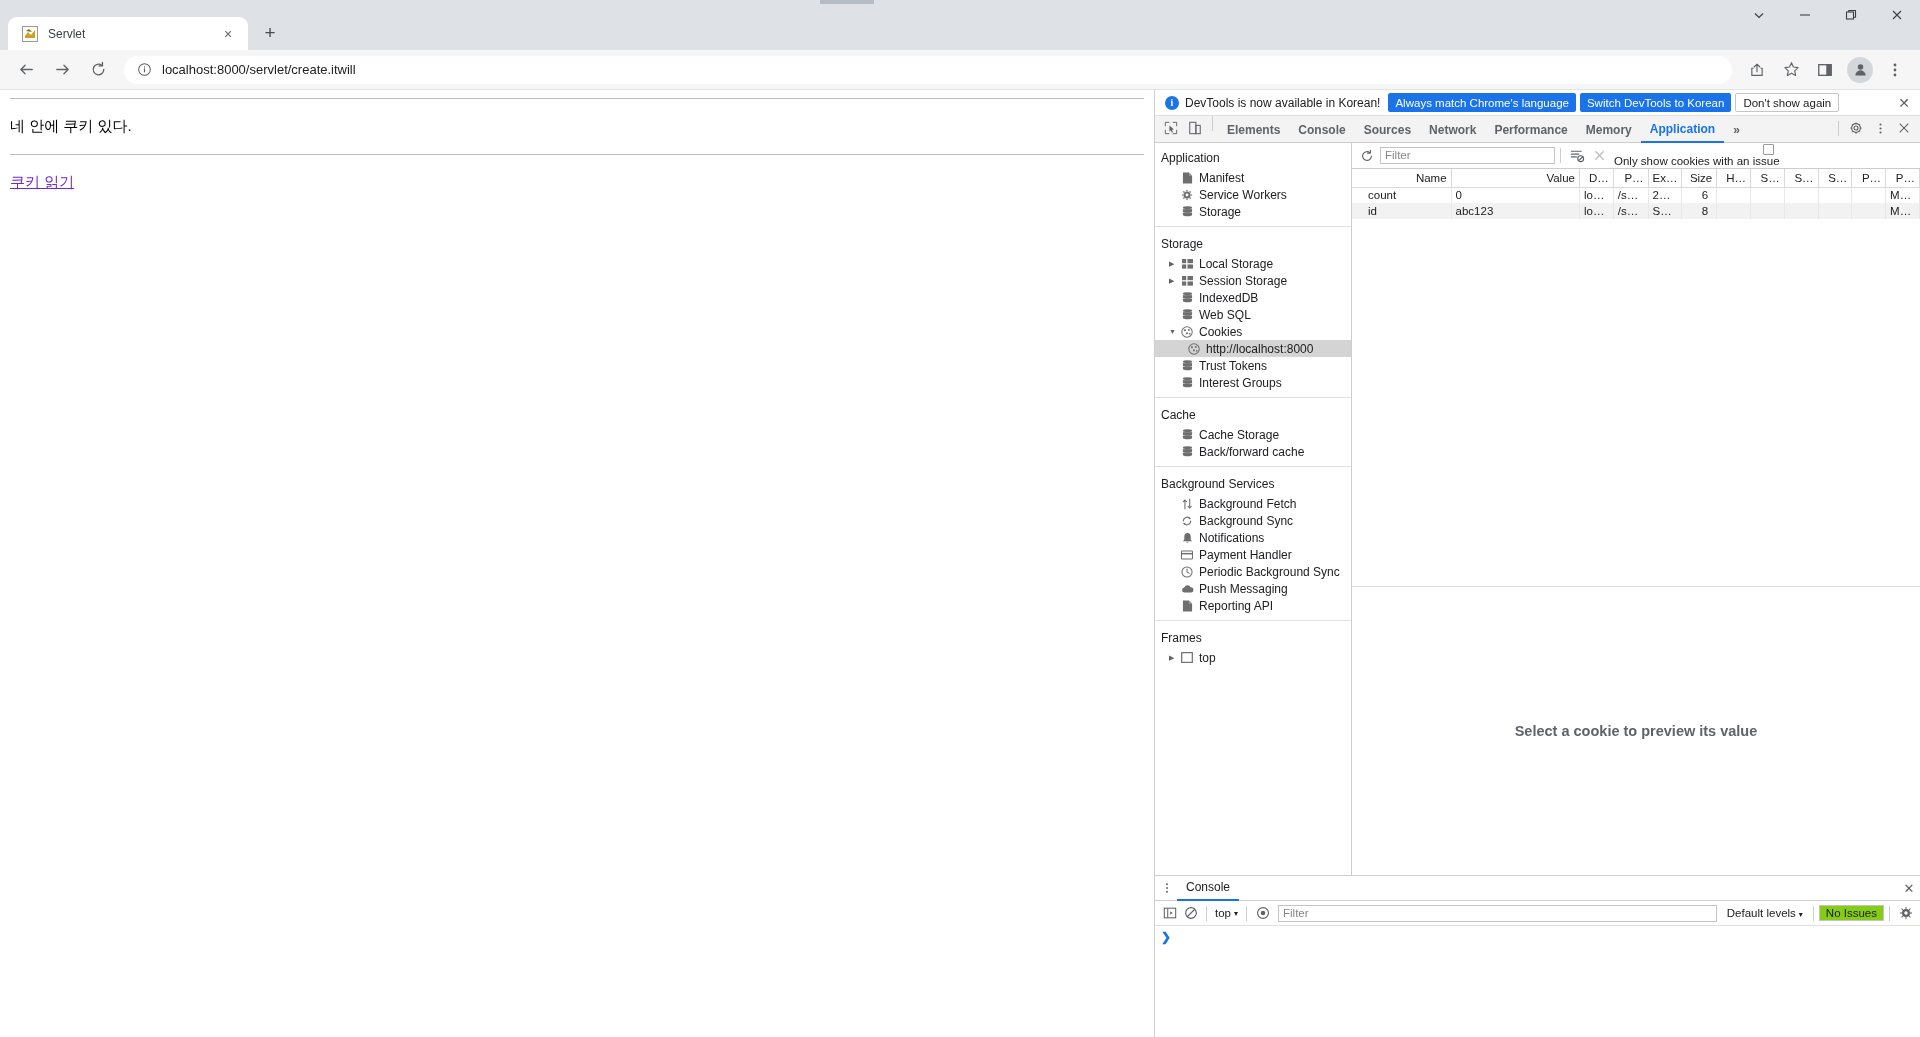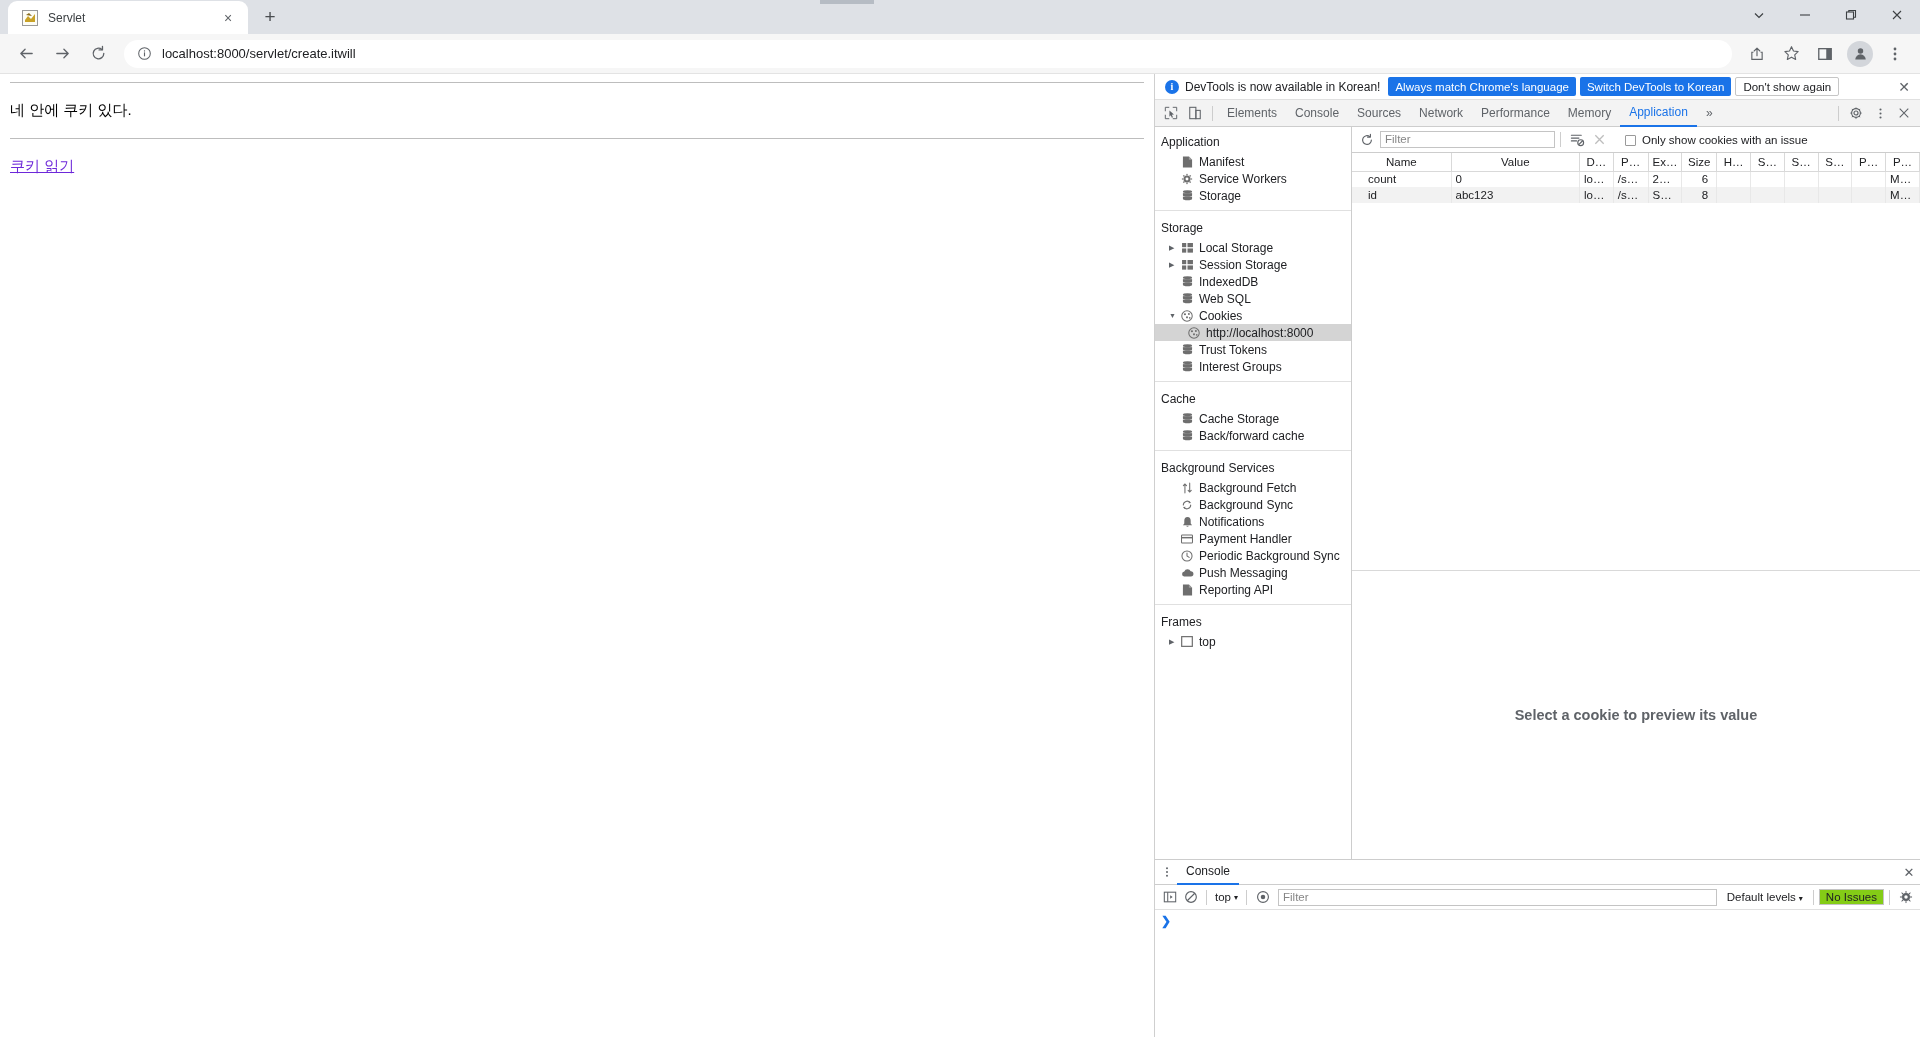--- a/index.html
+++ b/index.html
@@ -6,21 +6,21 @@
   html, body {
     margin: 0; padding: 0;
     width: 1920px; height: 1037px;
     overflow: hidden;
     font-family: "Liberation Sans", sans-serif;
     background: #ffffff;
   }
 
   
   .tabstrip {
-    height: 34px;
+    height: 50px;
     background: #dee1e6;
     display: flex;
     align-items: flex-end;
     position: relative;
   }
   .tab {
     height: 33px;
     width: 240px;
     background: #ffffff;
     border-radius: 9px 9px 0 0;
@@ -224,23 +224,24 @@
     width: 20px; height: 20px;
     display:flex;align-items:center;justify-content:center;
     color: #5f6368; font-size: 14px;
   }
 
   
   .dt-tabbar {
     height: 27px;
     border-bottom: 1px solid #cdcdcd;
     display: flex;
-    align-items: center;
+    align-items: flex-start;
     background: #f3f3f3;
     padding-left: 4px;
+    font-weight: bold;
   }
   .dt-ibtn {
     width: 24px; height: 24px;
     display: flex; align-items: center; justify-content: center;
     color: #5f6368;
   }
   .dt-sep { width:1px; height:15px; background:#cdcdcd; margin:0 5px; }
   .dt-tab {
     height: 27px;
     display: flex; align-items: center;
@@ -322,34 +323,35 @@
     font-size: 11.5px;
     color: #868686;
     padding: 0 4px;
     line-height: 15px;
     background: #fff;
     margin-left: 2px;
   }
   .ct-vsep { width:1px; height:15px; background:#cdcdcd; margin:0 5px; }
   .ct-check {
     display:flex; align-items:flex-end; font-size:11.5px; color:#202124;
-    margin-left: 15px;
+    margin-left: 4px;
+    flex-direction: column;
   }
   .ct-box {
     width:11px;height:11px;border:1px solid #9a9a9a;background:#fff;
     margin-right:6px; flex:0 0 11px; border-radius:1px;
   }
 
   
   .ck-table { width: 100%; border-collapse: collapse; table-layout: fixed; }
   .ck-table th {
     font-weight: normal;
     font-size: 11.5px;
     color: #202124;
-    text-align: center;
+    text-align: right;
     background: #ffffff;
     border-right: 1px solid #d9d9d9;
     border-bottom: 1px solid #d9d9d9;
     height: 18px;
     padding: 0 4px;
     overflow: hidden;
     white-space: nowrap;
   }
   .ck-table td {
     font-size: 11.5px;

